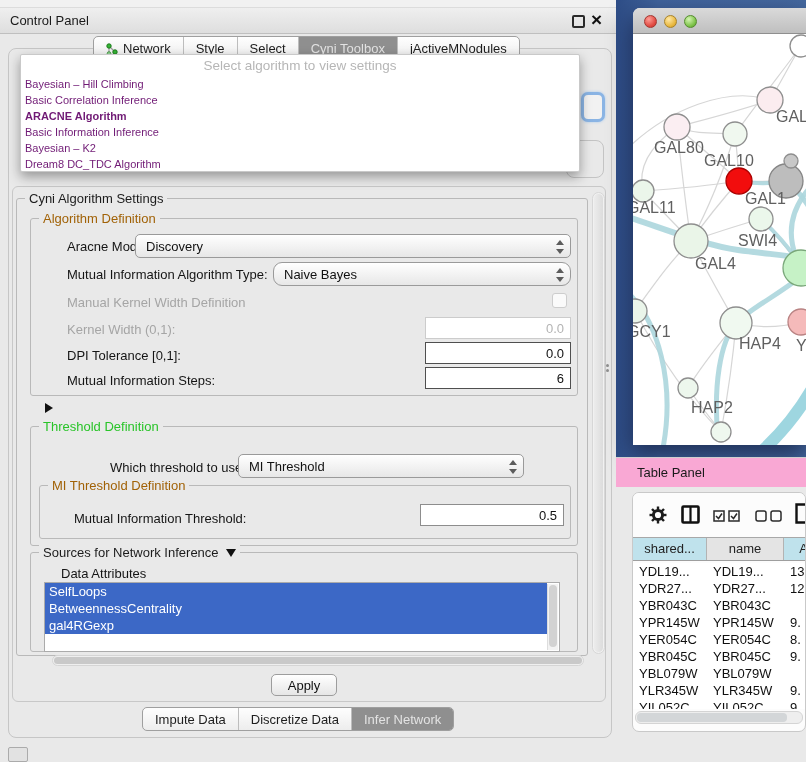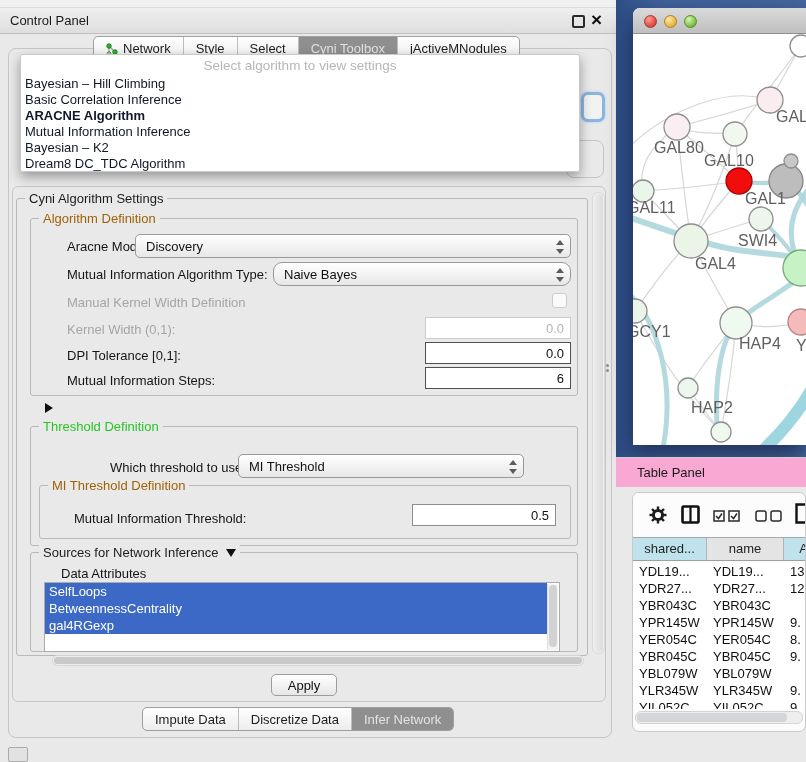--- a/index.html
+++ b/index.html
@@ -24,21 +24,21 @@
     display:flex; align-items:flex-end; gap:5px; white-space:nowrap; }
   .seg:first-child { border-left:none; }
   .seg.selected { background:#8f8f8f; color:#e3e3e3; }
   #top-tabs { left:93px; top:36px; }
   #bottom-tabs { left:142px; top:707px; }
 
   
   .dd { position:absolute; left:20px; top:54px; width:560px; height:118px; background:#ffffff;
     border:1px solid #c9c9c9; border-radius:2px; box-shadow:0 5px 12px rgba(0,0,0,0.35); z-index:60; }
   .dd-hint { text-align:center; font-size:13.5px; color:#b6b6b6; padding-top:3px; height:21px; }
-  .dd-item { font-size:13px; color:#0f172a; line-height:16px; padding-left:4px; white-space:nowrap; }
+  .dd-item { font-size:11px; color:#701a75; line-height:16px; padding-left:4px; white-space:nowrap; }
   .dd-item.bold { font-weight:bold; }
 
   
   .frag-combo { position:absolute; left:581px; top:92px; width:24px; height:30px; z-index:40;
     border:3px solid #8ab4e4; border-radius:7px; background:#f2f2f2; box-shadow:0 0 3px #a7c8ec; }
   .frag-box { position:absolute; left:566px; top:140px; width:38px; height:38px; z-index:40;
     border:1px solid #c4c4c4; border-radius:8px; }
 
   .inner-panel { position:absolute; left:12px; top:186px; width:594px; height:516px;
     border:1px solid #c8c8c8; border-radius:6px; background:#e9e9e9; }
@@ -197,21 +197,21 @@
   <div class="groupbox" style="left:30px;top:426px;width:548px;height:120px;">
     <span class="gb-title t-green">Threshold Definition</span>
     <span class="lbl" style="left:55px;top:33px;">Which threshold to use:</span>
     <div class="combo" style="left:207px;top:27px;width:286px;">
       <span>MI Threshold</span>
       <span class="ud"></span>
     </div>
     <div class="groupbox" style="left:8px;top:58px;width:532px;height:54px;">
       <span class="gb-title t-blue">MI Threshold Definition</span>
       <span class="lbl" style="left:10px;top:25px;">Mutual Information Threshold:</span>
-      <div class="tfield mid" style="left:372px;top:18px;width:144px;">0.5</div>
+      <div class="tfield mid" style="left:380px;top:18px;width:144px;">0.5</div>
     </div>
   </div>
 
   <div class="groupbox" style="left:30px;top:552px;width:548px;height:100px;">
     <span class="gb-title"><span>Sources for Network Inference</span><span class="tri-d"></span></span>
     <span class="lbl" style="left:6px;top:13px;">Data Attributes</span>
   </div>
   <div class="attr-list">
     <div id="attr-items">
         <div class="attr-item">SelfLoops</div>
@@ -242,21 +242,21 @@
         <span>Infer Network</span>
       </div>
     </div>
 
   <div class="dd">
     <div class="dd-hint">Select algorithm to view settings</div>
     <div id="dd-items">
         <div class="dd-item">Bayesian – Hill Climbing</div>
         <div class="dd-item">Basic Correlation Inference</div>
         <div class="dd-item bold">ARACNE Algorithm</div>
-        <div class="dd-item">Mutual Information Inference</div>
+        <div class="dd-item">Basic Information Inference</div>
         <div class="dd-item">Bayesian – K2</div>
         <div class="dd-item">Dream8 DC_TDC Algorithm</div>
       </div>
   </div>
   <div class="frag-combo"></div>
   <div class="frag-box"></div>
 
   <div class="tiny-btn"></div>
   <div class="divider-dots">
       <i></i>

